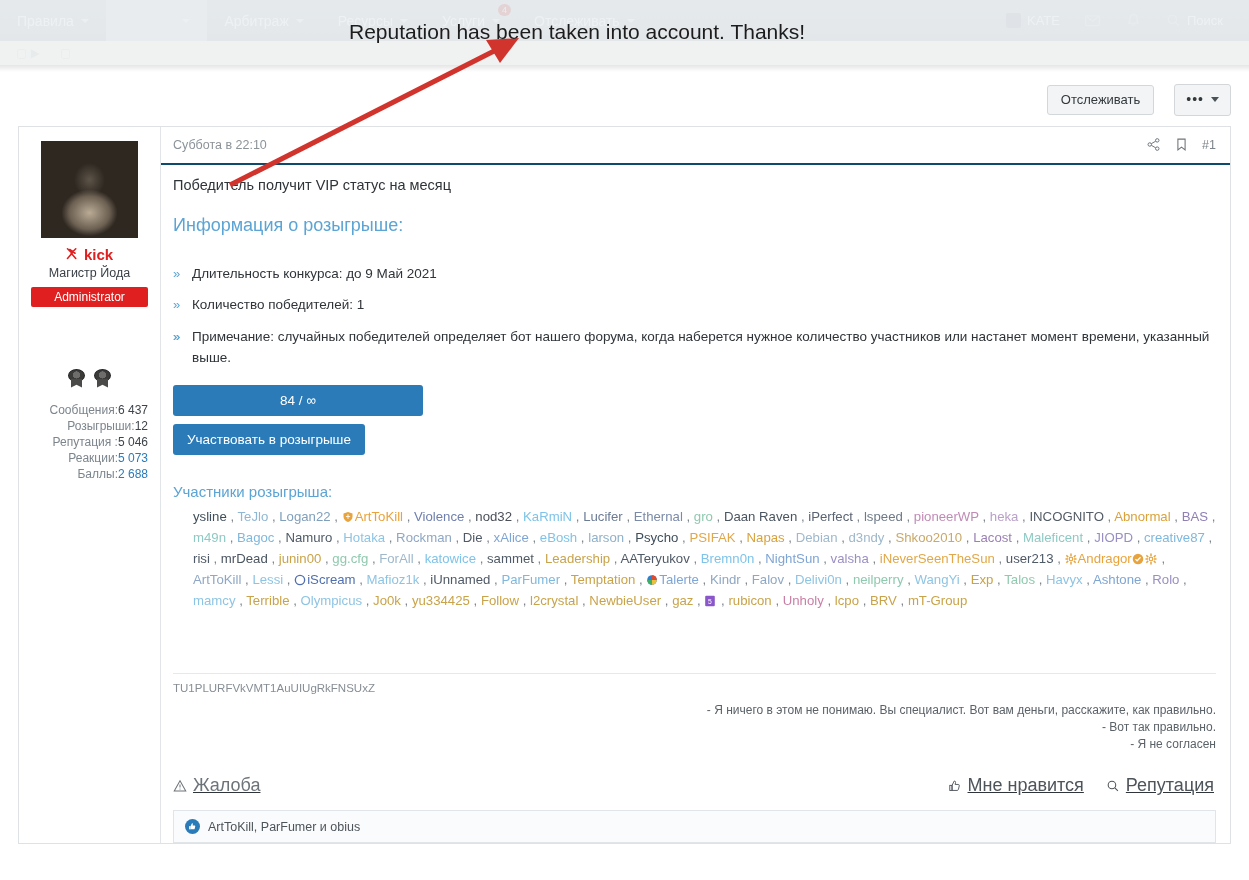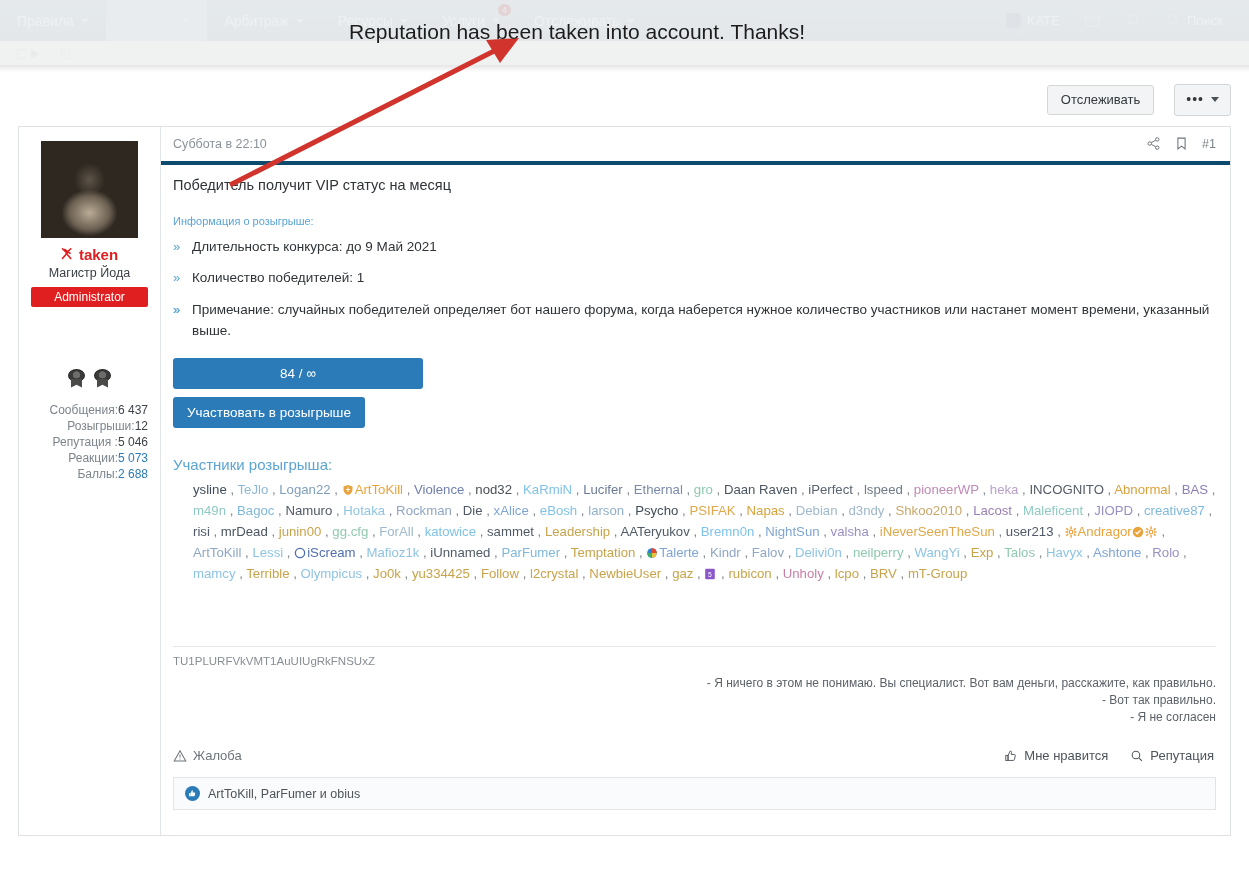--- a/index.html
+++ b/index.html
@@ -156,30 +156,30 @@
   .stats { margin-top:14px; font-size:12px; }
   .stat-row { display:flex; justify-content:flex-end; line-height:16px; }
   .stat-k { color:#7c858c; }
   .stat-v { color:#3d444a; }
   .stat-v.link { color:#2b7bb9; }
 
   .post-main { flex:1; position:relative; padding: 0 0 0 0; min-width:0; }
   .post-head {
     display:flex; align-items:center;
     height:38px; padding: 0 14px 0 12px;
-    border-bottom:4px solid #0c4a6e;
+    border-bottom:2px solid #0c4a6e;
   }
   .post-date { font-size:12.5px; color:#8b9399; }
   .post-head-right { margin-left:auto; display:flex; align-items:center; gap:14px; }
   .post-num { font-size:12.5px; color:#7d858b; }
   .post-body { padding: 12px 14px 0 12px; }
   .title-line { font-size:14.5px; color:#2f3439; padding-bottom:10px; }
 
   .sect-head {
-    color:#5ba4d4; font-size:11px; margin: 12px 0 10px;
+    color:#5ba4d4; font-size:18px; margin: 12px 0 28px;
   }
   .info-li {
     font-size:13.5px; color:#2f3439; line-height:1.55;
     margin-bottom:11px; padding-left:19px; position:relative;
   }
   .info-li .chev { position:absolute; left:0; top:0; color:#5ba4d4; font-size:13px; }
 
   .progress {
     width:250px; background:#2b7bb9; color:#fff;
     text-align:center; font-size:13.5px; padding:8px 0; border-radius:3px;
@@ -202,21 +202,22 @@
 
   .hr { border-top:1px solid #e6e9eb; margin: 62px 0 0 0; }
 
   .sigcode { text-align:left; font-size:11.5px; color:#868e94; padding: 8px 2px 0 0; }
   .sig-left { font-size:12px; color:#2b7bb9; margin-top:-4px; }
   .sig-right { text-align:right; font-size:12px; color:#5b6268; line-height:17px; margin-top:8px; }
 
   .post-foot {
     display:flex; align-items:flex-start;
     padding: 22px 2px 10px 0;
-    font-size:13px;
+    font-size:18px;
+    text-decoration:underline;
   }
   .foot-l { display:flex; align-items:center; gap:6px; color:#6c747a; cursor:pointer; }
   .foot-r { margin-left:auto; display:flex; align-items:center; gap:22px; }
   .foot-a { display:flex; align-items:center; gap:6px; color:#4b5init; color:#4d545a; cursor:pointer; }
 
   .likes-bar {
     border:1px solid #e2e5e8; background:#fafbfc;
     display:flex; align-items:center; gap:8px;
     padding:8px 11px; font-size:12.5px; color:#4d545a;
     margin: 4px 0 0 0;
@@ -312,21 +313,21 @@
   </div>
 
   <div class="post">
 
     <div class="post-side">
       <div class="avatar"></div>
       <div class="uname">
         <svg width="15" height="14" viewBox="0 0 20 18">
           <path d="M2 2 L8 8 L2 15 M5 3 L12 8 M13 2 L7 8 L13 15" stroke="#e02020" stroke-width="2.1" fill="none" stroke-linecap="round"></path>
         </svg>
-        <span>taken</span>
+        <span>kick</span>
       </div>
       <div class="utitle">Магистр Йода</div>
       <div class="ubanner">Administrator</div>
 
       <div class="ribbons">
         <span class="ribbon">
             <span class="r-top"></span>
             <span class="r-bot"></span>
           </span>
         <span class="ribbon">

